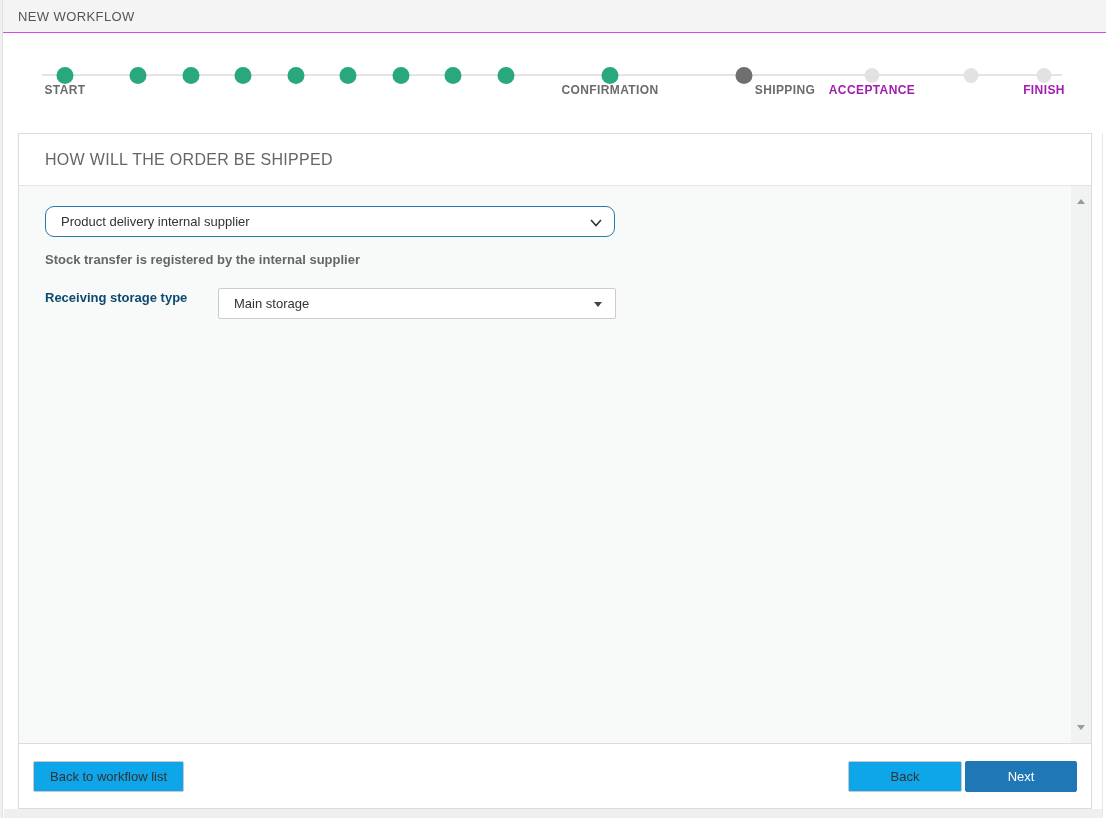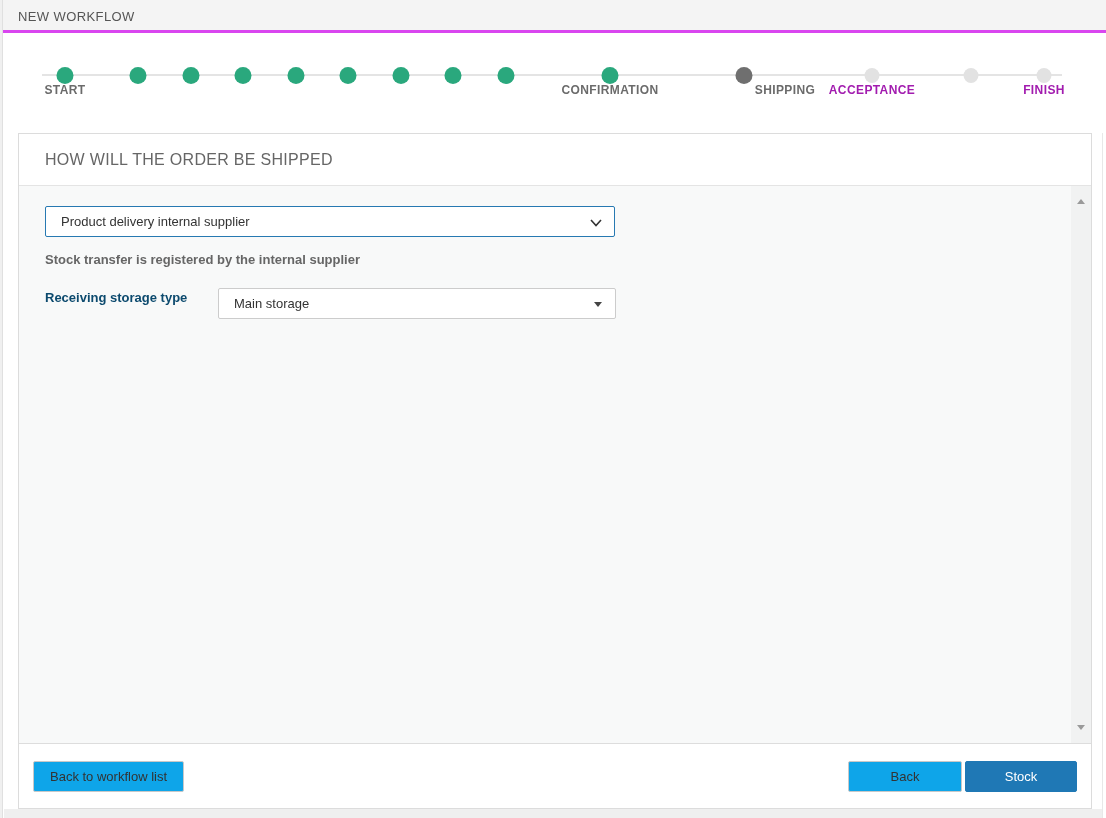--- a/index.html
+++ b/index.html
@@ -21,21 +21,21 @@
     border-left:1px solid #e8e8e8; z-index:6;
   }
   .bottom-strip {
     position:absolute; left:4px; right:4px; bottom:0; height:9px;
     background:#efefef; z-index:5;
   }
 
   
   .topbar {
     position:absolute; left:0; top:0; width:1106px; height:33px;
-    background:#f4f4f4; border-bottom:3px solid #d946ef;
+    background:#f4f4f4; border-bottom:1px solid #d946ef;
   }
   .topbar .title {
     position:absolute; left:18px; top:9px;
     font-size:13px; color:#555; letter-spacing:.4px;
   }
 
   
   .stepper {
     position:absolute; left:0; top:33px; width:1106px; height:100px;
     background:#fff;
@@ -167,21 +167,21 @@
     <div class="dot pending" style="left: 971px; background: rgb(226, 226, 226);"></div>
     <div class="dot pending" style="left: 1044px; background: rgb(226, 226, 226);"></div>
     <div class="dot-label pending" style="left: 1044px;">FINISH</div>
   </div>
 
 <div class="panel">
   <div class="panel-title">HOW WILL THE ORDER BE SHIPPED</div>
 
   <div class="panel-body">
 
-    <div class="shipping-select" style="border-color: rgb(39, 121, 178);">
+    <div class="shipping-select" style="border-color: rgb(39, 121, 178); border-radius: 9px;">
       <span class="value">Product delivery internal supplier</span>
       <svg class="chev" viewBox="0 0 12 8">
         <polyline points="1,1 6,6.5 11,1" fill="none" stroke="#333" stroke-width="1.6"></polyline>
       </svg>
     </div>
 
     <div class="info-text">Stock transfer is registered by the internal supplier</div>
 
     <div class="storage-label">Receiving storage type</div>
 
@@ -193,16 +193,16 @@
     <div class="scrollbar">
       <span class="sb-arrow up"></span>
       <span class="sb-arrow down"></span>
     </div>
   </div>
 
   <div class="panel-footer">
     <button class="btn back-list">Back to workflow list</button>
     <div class="right-buttons">
       <button class="btn back">Back</button>
-      <button class="btn primary" style="background: rgb(31, 120, 181); border-color: rgb(31, 120, 181);">Stock</button>
+      <button class="btn primary" style="background: rgb(31, 120, 181); border-color: rgb(31, 120, 181);">Next</button>
     </div>
   </div>
 </div>
 
 </body></html>

